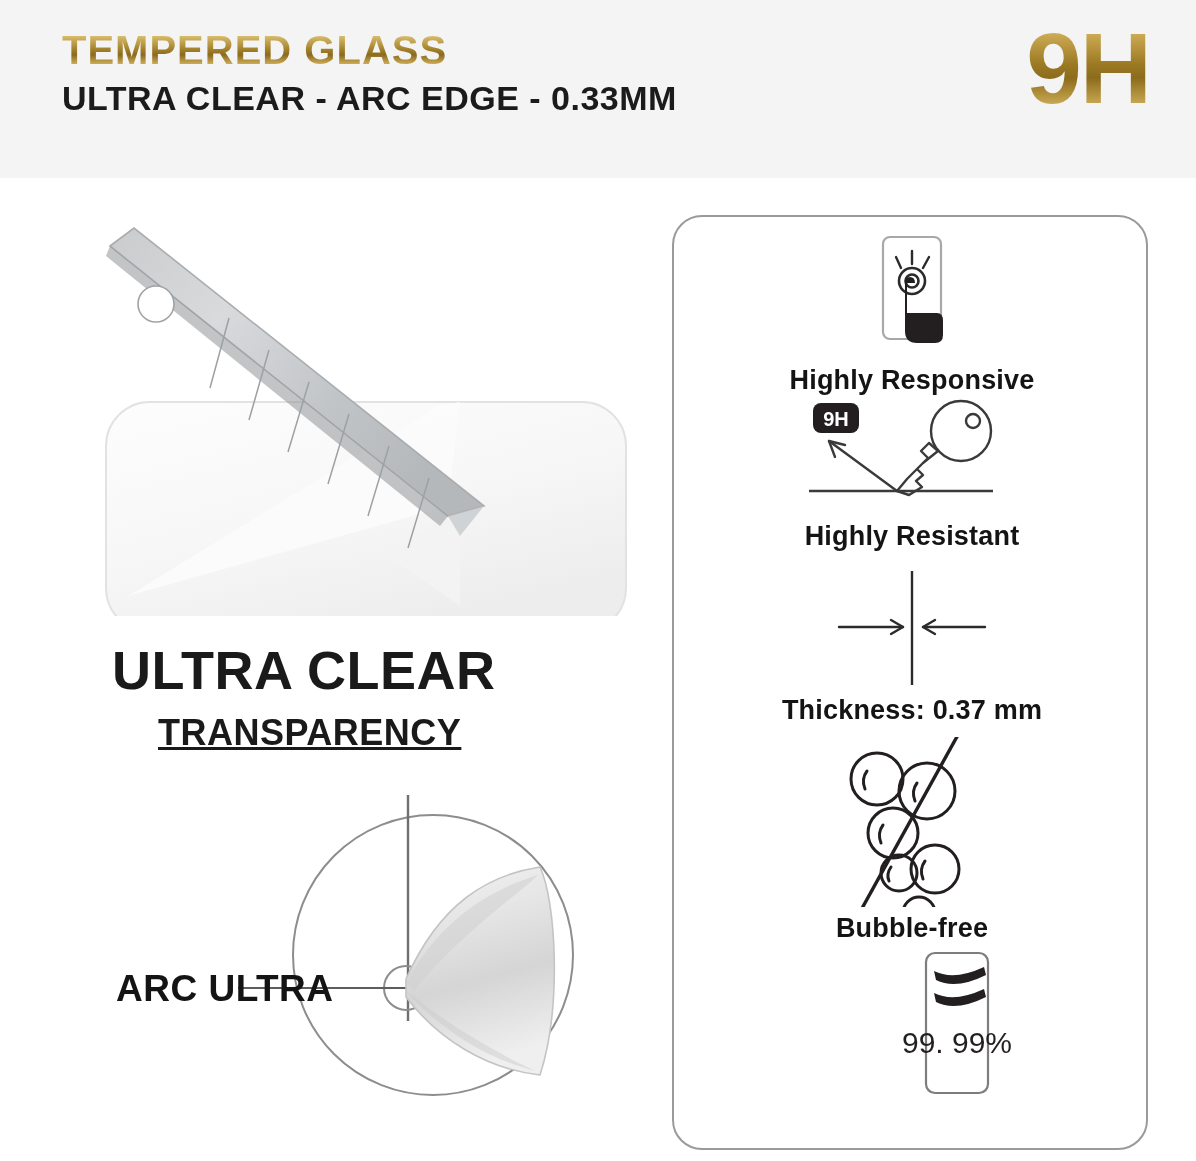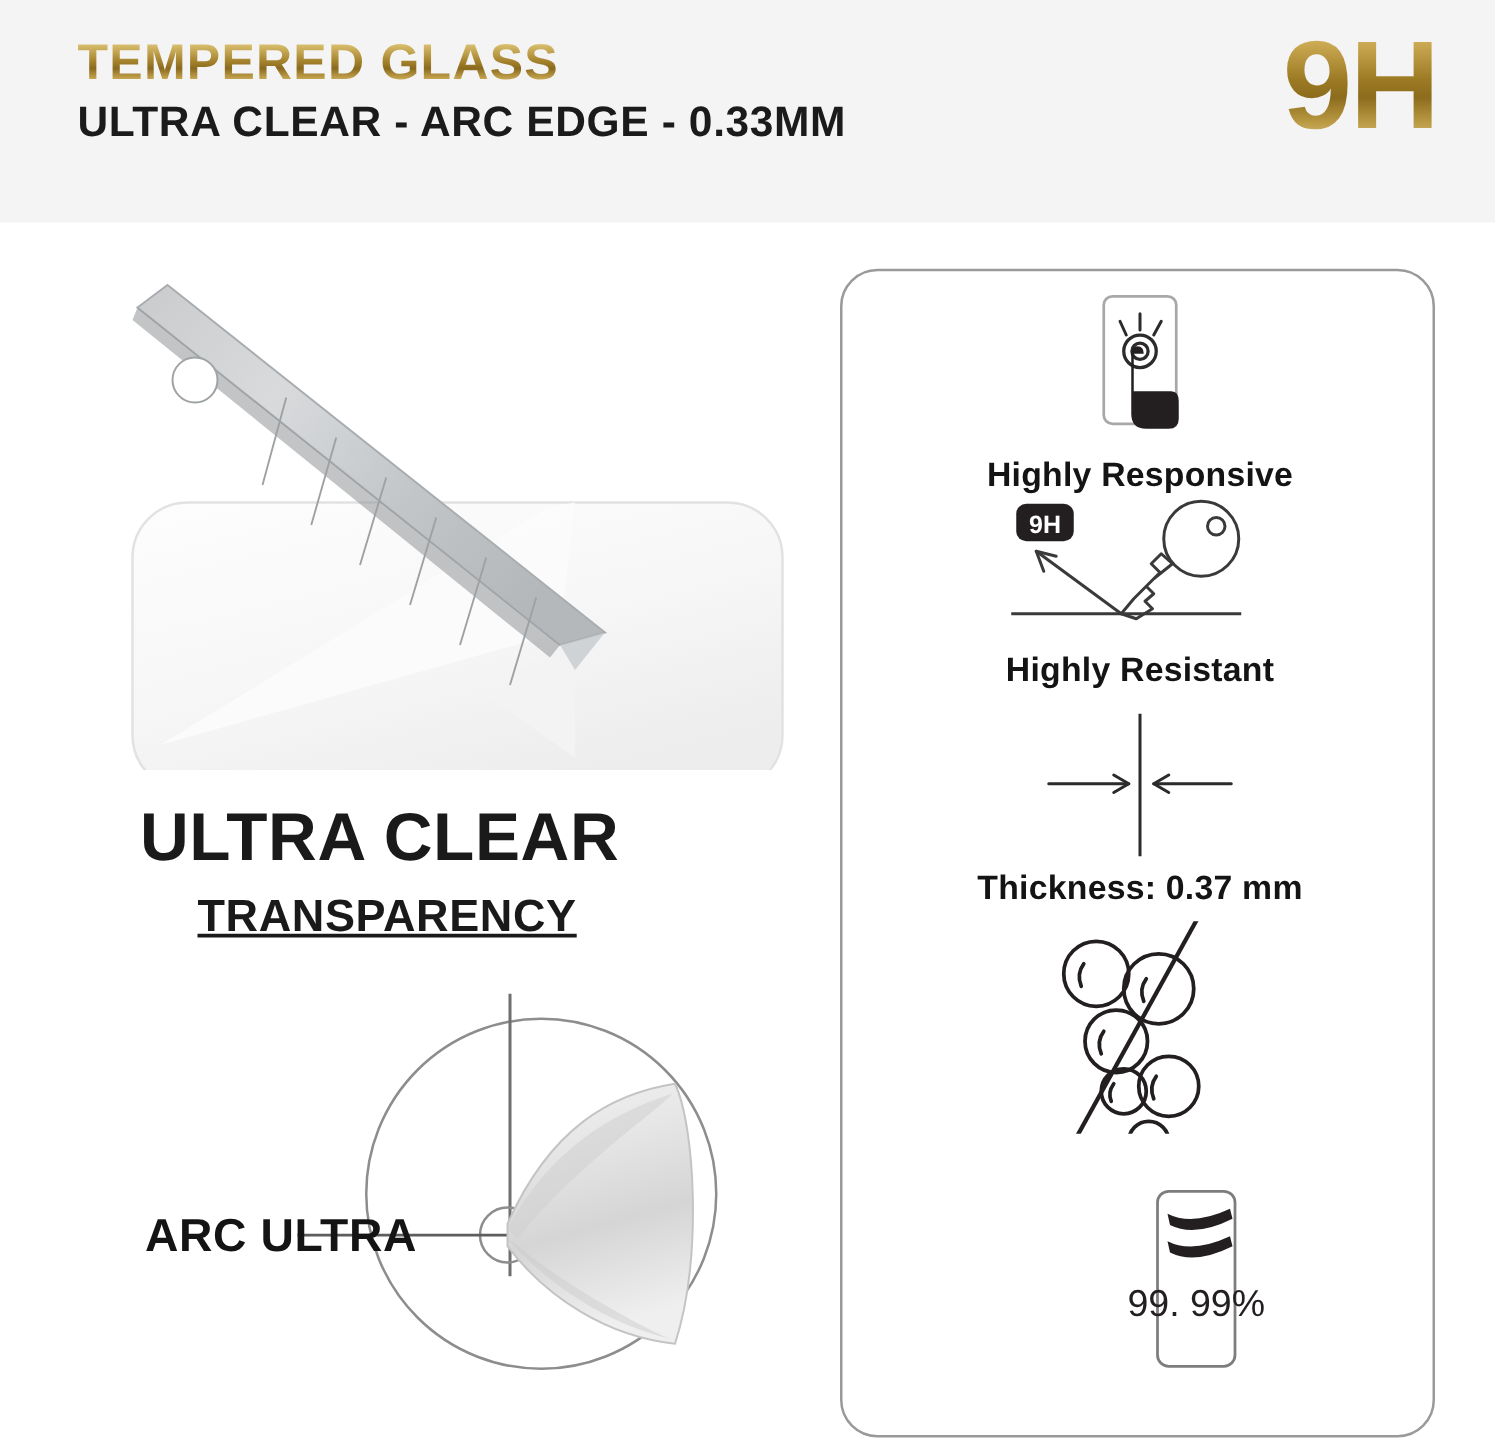--- a/index.html
+++ b/index.html
@@ -335,20 +335,21 @@
       </g>
       <g fill="none" stroke="#231f20" stroke-width="3" stroke-linecap="round">
         <path d="M50 34 Q44 42 48 52"></path>
         <path d="M100 46 Q94 54 98 64"></path>
         <path d="M66 88 Q60 96 64 106"></path>
         <path d="M74 130 Q69 137 72 144"></path>
         <path d="M108 124 Q102 132 106 142"></path>
       </g>
       <line x1="142" y1="-4" x2="38" y2="184" stroke="#231f20" stroke-width="3.4"></line>
     </svg>
+    <div class="feature-label">Bubble-free</div>
   </div>
 
   <div class="feature f5">
     <svg class="feature-icon" width="120" height="152" viewBox="0 0 120 152">
       <rect x="30" y="4" width="62" height="140" rx="9" ry="9" fill="#ffffff" stroke="#7d7d7d" stroke-width="2.2"></rect>
       <g fill="#231f20">
         <path d="M38 22 Q58 32 88 18 L90 26 Q60 41 40 31 Z"></path>
         <path d="M38 44 Q58 54 88 40 L90 48 Q60 63 40 53 Z"></path>
       </g>
       <text x="61" y="104" font-family="Liberation Sans, sans-serif" font-size="30" fill="#231f20" text-anchor="middle">99. 99%</text>

